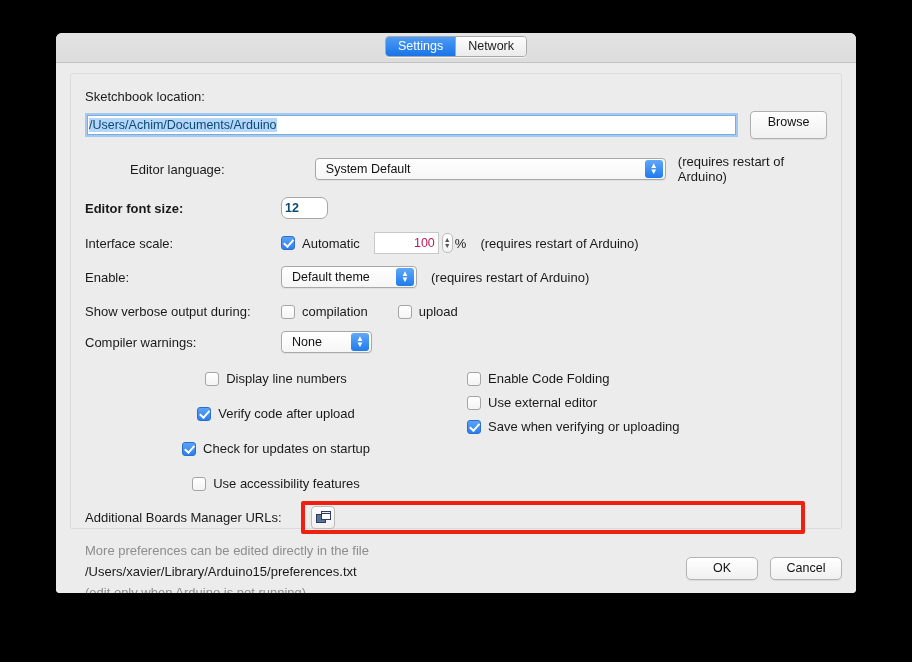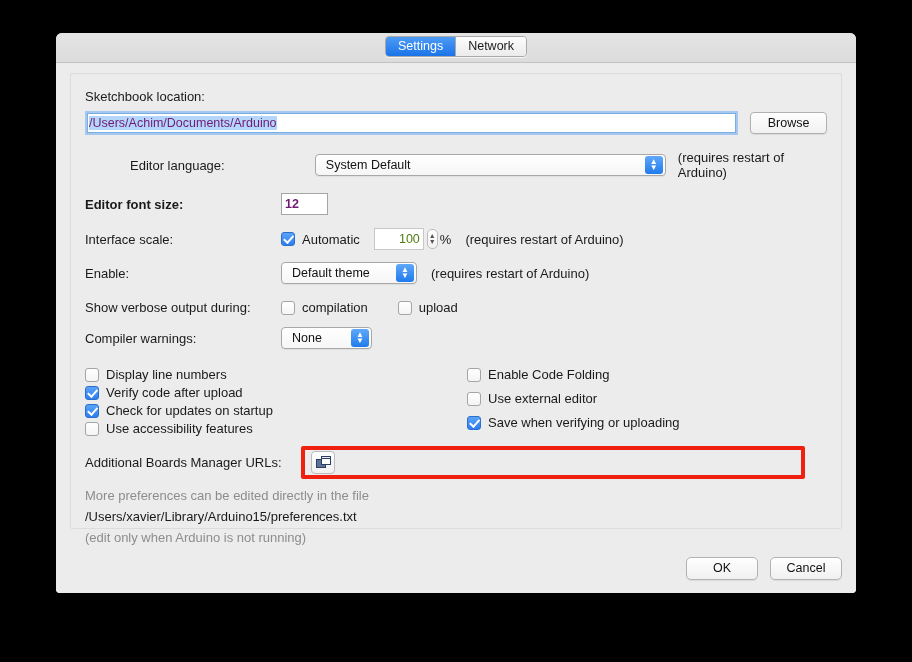--- a/index.html
+++ b/index.html
@@ -102,38 +102,38 @@
   .muted { color: #8d8d8d; }
 
   
   .textfield {
     border: 1px solid #a6a6a6;
     background: #ffffff;
     height: 22px;
     font-size: 12.5px;
     line-height: 20px;
     padding: 0 3px;
-    color: #701a75;
+    color: #0c4a6e;
     font-family: "Liberation Sans", sans-serif;
     white-space: nowrap;
     overflow: hidden;
   }
   .textfield.focused {
     border: 2px solid #a4c8ef;
     box-shadow: 0 0 0 1px #7aaee0 inset;
   }
   .sel { background: #b5d6fb; }
 
   .button {
     border: 1px solid #b0b0b0;
     border-radius: 4px;
     background: linear-gradient(180deg,#fefefe 0%, #f1f1f1 100%);
     font-size: 12.5px;
     color: #111;
-    height: 22px;
+    height: 28px;
     line-height: 20px;
     padding: 0 12px;
     text-align: center;
     cursor: default;
     box-shadow: 0 1px 1px rgba(0,0,0,0.08);
   }
 
   .combo {
     position: relative;
     border: 1px solid #a8a8a8;
@@ -267,30 +267,30 @@
           <span class="arrows">
               <span>▲</span>
               <span>▼</span>
             </span>
         </div>
         <div class="label" style="margin-left:12px;">(requires restart of Arduino)</div>
       </div>
 
       <div class="row" style="margin-top:13px;font-weight:bold;">
         <div class="label" style="width:196px;">Editor font size:</div>
-        <div class="textfield" style="width:47px;">12</div>
+        <div class="textfield" style="width:47px;border-radius:7px;">12</div>
       </div>
 
       <div class="row" style="margin-top:13px;">
         <div class="label" style="width:196px;">Interface scale:</div>
         <div class="cbrow">
           <span class="cb checked"></span>
           <span class="label">Automatic</span>
         </div>
-        <div class="textfield" style="width:50px; margin-left:14px; text-align:right; color:#4d7c0f; border-color:#c8c8c8;">
+        <div class="textfield" style="width:65px; margin-left:14px; text-align:right; color:#be185d; border-color:#c8c8c8;">
           <span>100</span>
         </div>
         <div class="stepper" style="margin-left:3px;">
           <span>▲</span>
           <span>▼</span>
         </div>
         <div class="label" style="margin-left:2px;">%</div>
         <div class="label" style="margin-left:14px;">(requires restart of Arduino)</div>
       </div>
 
@@ -323,21 +323,21 @@
         <div class="combo" style="width:91px;">
           <span>None</span>
           <span class="arrows">
               <span>▲</span>
               <span>▼</span>
             </span>
         </div>
       </div>
 
       <div class="row" style="margin-top:18px; align-items:flex-start;">
-        <div style="width:382px; display:flex; flex-direction:column; gap:3px;">
+        <div style="width:382px; display:flex; flex-direction:column; gap:20px;align-items:center;">
           <div class="cbrow">
             <span class="cb"></span>
             <span class="label">Display line numbers</span>
           </div>
           <div class="cbrow">
             <span class="cb checked"></span>
             <span class="label">Verify code after upload</span>
           </div>
           <div class="cbrow">
             <span class="cb checked"></span>

